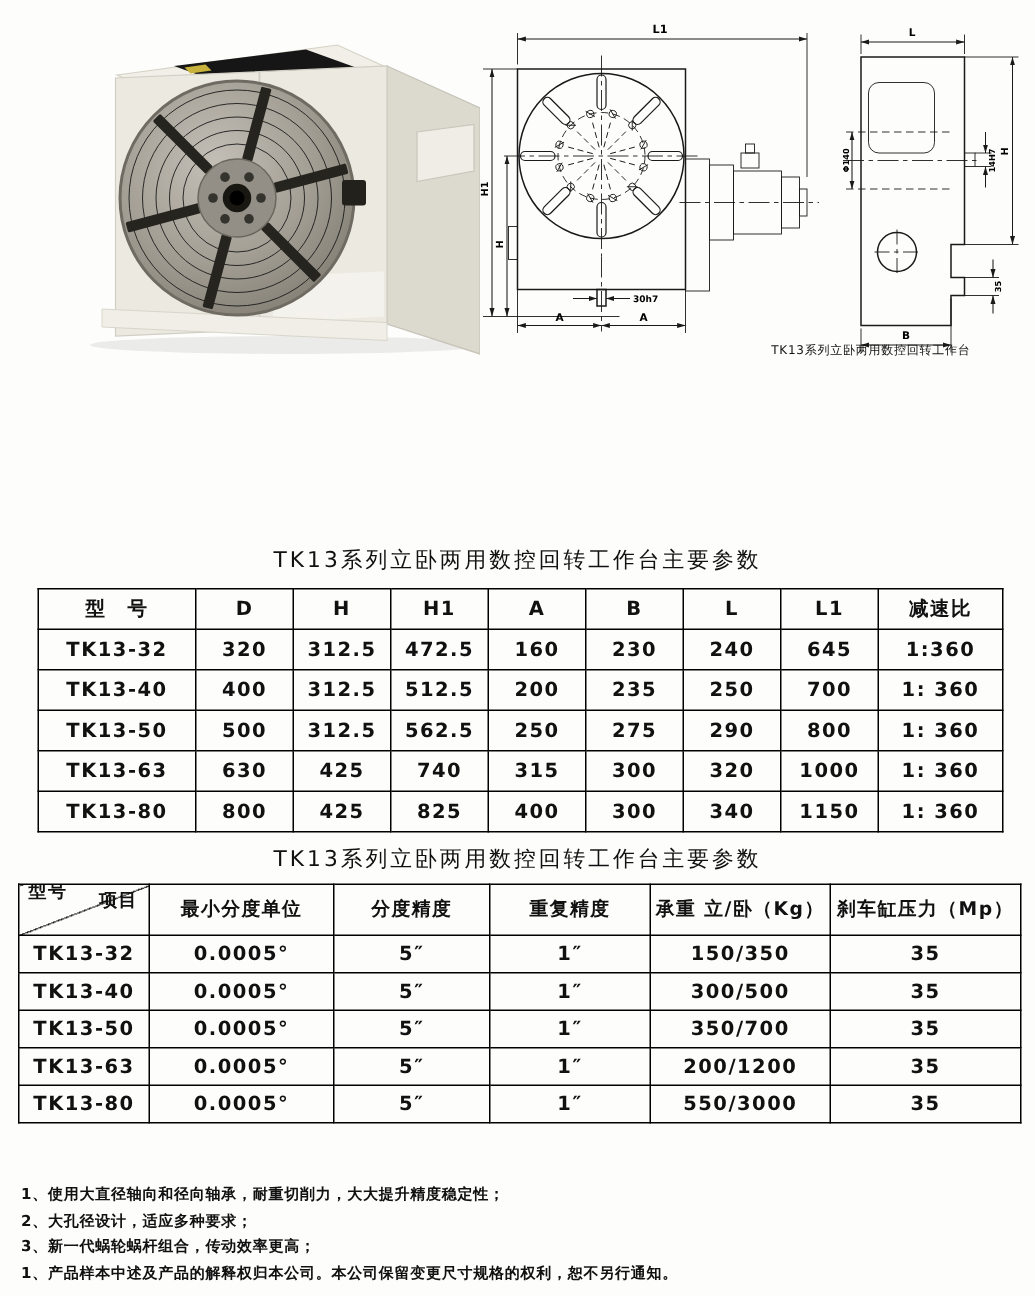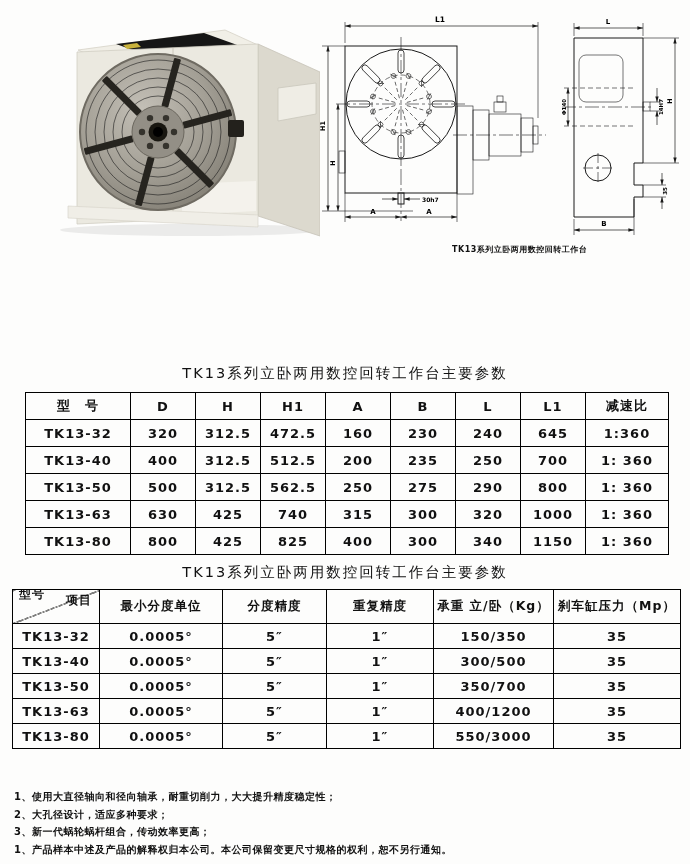--- a/index.html
+++ b/index.html
@@ -6,22 +6,22 @@
   body{
     width:690px;height:864px;position:relative;background:#fdfdfc;
     font-family:"DejaVu Sans",sans-serif;color:#111;overflow:hidden;
   }
   .page{position:absolute;inset:0;}
   svg{position:absolute;}
   .photo{left:20px;top:8px;width:300px;height:232px;}
   .front-view{left:318px;top:8px;width:245px;height:248px;}
   .side-view{left:562px;top:8px;width:128px;height:248px;}
   .caption{
-    position:absolute;left:452px;top:244px;width:195px;text-align:left;
-    font-size:8px;font-weight:bold;letter-spacing:.5px;
+    position:absolute;left:452px;top:228px;width:195px;text-align:right;
+    font-size:8px;font-weight:normal;letter-spacing:.5px;
   }
   .tbl-title{
     position:absolute;left:0;width:690px;text-align:center;
     font-size:14.5px;font-weight:normal;letter-spacing:2px;
   }
   .t1t{top:364px;}
   .t2t{top:563px;}
   table.tbl{
     position:absolute;border-collapse:collapse;table-layout:fixed;
     font-size:13px;font-weight:bold;padding-left:30px;
@@ -361,21 +361,21 @@
           <td>5″</td>
           <td>1″</td>
           <td>350/700</td>
           <td>35</td>
         </tr>
         <tr>
           <td>TK13-63</td>
           <td>0.0005°</td>
           <td>5″</td>
           <td>1″</td>
-          <td>400/1200</td>
+          <td>200/1200</td>
           <td>35</td>
         </tr>
         <tr>
           <td>TK13-80</td>
           <td>0.0005°</td>
           <td>5″</td>
           <td>1″</td>
           <td>550/3000</td>
           <td>35</td>
         </tr>

